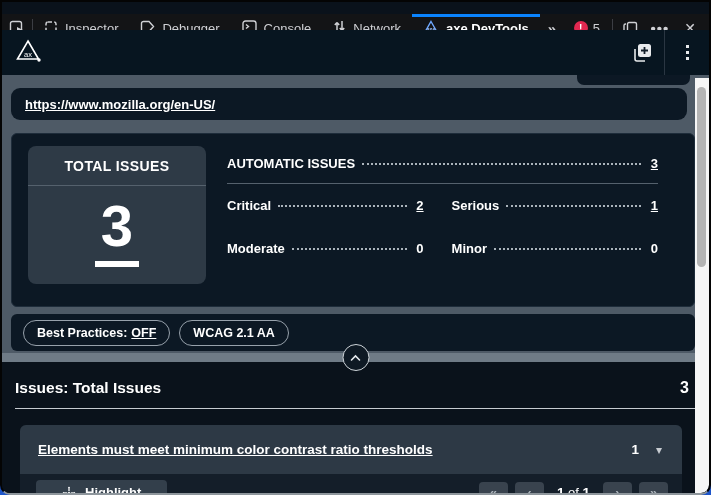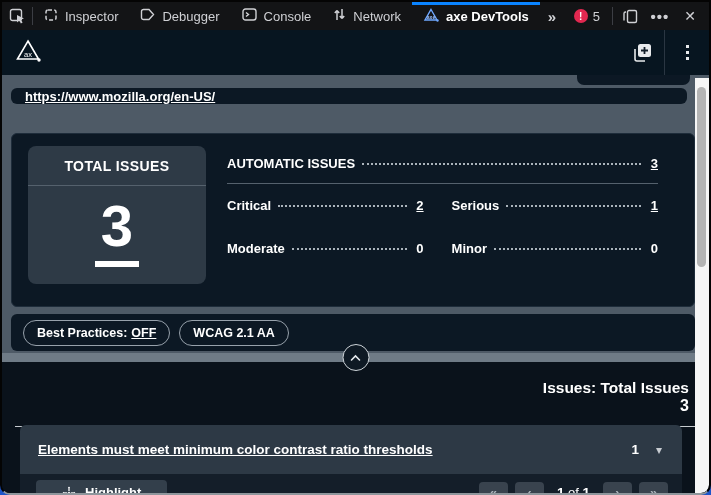--- a/index.html
+++ b/index.html
@@ -7,21 +7,21 @@
   body { background:#1d55c9; font-family:"Liberation Sans", sans-serif; }
   .window {
     position:absolute; inset:0;
     border:2px solid #040404;
     border-bottom:2px solid #8e969c;
     border-radius:0 0 10px 10px;
     overflow:hidden; background:#0a121b;
   }
   
   .tabbar {
-    position:absolute; top:0; left:0; right:0; height:28px;
+    position:absolute; top:12px; left:0; right:0; height:28px;
     background:#131416; display:flex; align-items:center;
     color:#cfd0d4; font-size:13px;
   }
   .tabbar .tool-btn { width:30px; height:100%; display:flex; align-items:center; justify-content:center; cursor:pointer; }
   .vsep { width:1px; height:18px; background:#3c3e44; flex:none; }
   .tab { display:flex; align-items:center; gap:7px; padding:0 11px; height:100%; position:relative; cursor:pointer; white-space:nowrap; }
   .tab.active { color:#ffffff; font-weight:bold; }
   .tab.active .indicator { position:absolute; top:0; left:0; right:0; height:3px; background:#0a84ff; }
   .tab svg { flex:none; }
   .more-tabs { padding:0 8px; font-size:15px; font-weight:bold; letter-spacing:-2px; cursor:pointer; }
@@ -40,41 +40,41 @@
   .brand-title { font-size:17px; letter-spacing:.2px; }
   .appheader-right { margin-left:auto; display:flex; align-items:center; height:100%; }
   .hdr-btn { width:44px; height:100%; display:flex; align-items:center; justify-content:center; cursor:pointer; }
   .hsep { width:1px; height:100%; background:#2a3642; }
   .kebab { display:flex; flex-direction:column; gap:3px; }
   .kebab i { width:3px; height:3px; background:#e8eaec; display:block; }
   
   .content { position:absolute; top:73px; left:0; right:0; height:287px; background:#4e5a66; }
   .remnant { position:absolute; top:0; right:19px; width:113px; height:10px; background:#0c1824; border-radius:0 0 7px 7px; }
   .card { background:#0c1824; border-radius:6px; position:absolute; }
-  .url-card { top:13px; left:9px; right:22px; height:16px; display:flex; align-items:center; padding:0 14px; }
+  .url-card { top:13px; left:9px; right:22px; height:32px; display:flex; align-items:center; padding:0 14px;border-radius:9px; }
   .url-card a { color:#fff; font-size:13px; font-weight:bold; text-decoration:underline; cursor:pointer; }
   .summary-card { top:58px; left:9px; right:14px; height:174px; border:1px solid #1e2c3a; }
   .total-box { position:absolute; left:16px; top:12px; width:178px; height:138px; background:#2e3a46; border-radius:8px; text-align:center; color:#fff; }
   .total-label { font-size:14px; font-weight:bold; letter-spacing:.4px; padding:12px 0 11px; border-bottom:1px solid #55616d; }
   .total-value { font-size:58px; font-weight:bold; line-height:1; display:inline-block; margin-top:11px; padding:0 6px 6px; border-bottom:6px solid #fff; }
   .metrics { position:absolute; left:215px; right:36px; top:22px; color:#fff; font-size:13px; font-weight:bold; }
   .mrow { display:flex; align-items:baseline; }
   .leader { flex:1; border-bottom:2px dotted #aab3bb; margin:0 7px; transform:translateY(-3px); }
   .mval { min-width:10px; text-align:right; }
   .mlink { text-decoration:underline; cursor:pointer; }
   .metrics hr { border:none; border-top:1px solid #55616d; margin:12px 0 14px; }
   .mgrid { display:grid; grid-template-columns:1fr 1.05fr; column-gap:16px; row-gap:13px;gap:28px; }
   .pills-card { top:239px; left:9px; right:14px; height:37px; display:flex; align-items:center; gap:9px; padding:0 12px; }
   .pill { border:1.5px solid #97a1ab; border-radius:14px; height:26px; display:flex; align-items:center; padding:0 13px; color:#fff; font-size:12.5px; font-weight:bold; cursor:pointer; white-space:nowrap; }
   .pill u { margin-left:4px; }
   .divider-bar { position:absolute; bottom:0; left:0; right:0; height:9px; background:#6f7b86; }
   .collapse-btn { position:absolute; bottom:-9px; left:50%; transform:translateX(-50%); width:27px; height:27px; border-radius:50%; background:#0e1924; border:1.5px solid #cdd3d8; display:flex; align-items:center; justify-content:center; cursor:pointer; z-index:5; }
   
   .issues { position:absolute; top:360px; left:0; right:0; bottom:0; background:#0a121b; color:#fff; }
-  .issues-head { display:flex; align-items:flex-end; padding:17px 20px 0 13px;flex-direction:column; }
+  .issues-head { display:flex; align-items:flex-start; padding:17px 20px 0 13px; }
   .issues-title { font-size:15.5px; font-weight:bold; }
   .issues-count { margin-left:auto; font-size:16px; font-weight:bold; }
   .issues-div { border:none; border-top:1px solid #c6cbd0; margin:11px 14px 0 13px; }
   .issue-card { position:absolute; top:63px; left:18px; right:27px; height:110px; border-radius:6px; overflow:hidden; background:#141e29; }
   .issue-hdr { height:49px; background:#2d3945; display:flex; align-items:center; padding:0 20px 0 18px; }
   .issue-link { color:#fff; font-size:13.5px; font-weight:bold; text-decoration:underline; cursor:pointer; }
   .issue-hdr-right { margin-left:auto; display:flex; align-items:center; gap:17px; }
   .issue-count { font-size:13.5px; font-weight:bold; }
   .caret { color:#c7ccd1; font-size:12px; cursor:pointer; }
   .issue-body { display:flex; align-items:center; padding:6px 14px 0 16px; }

